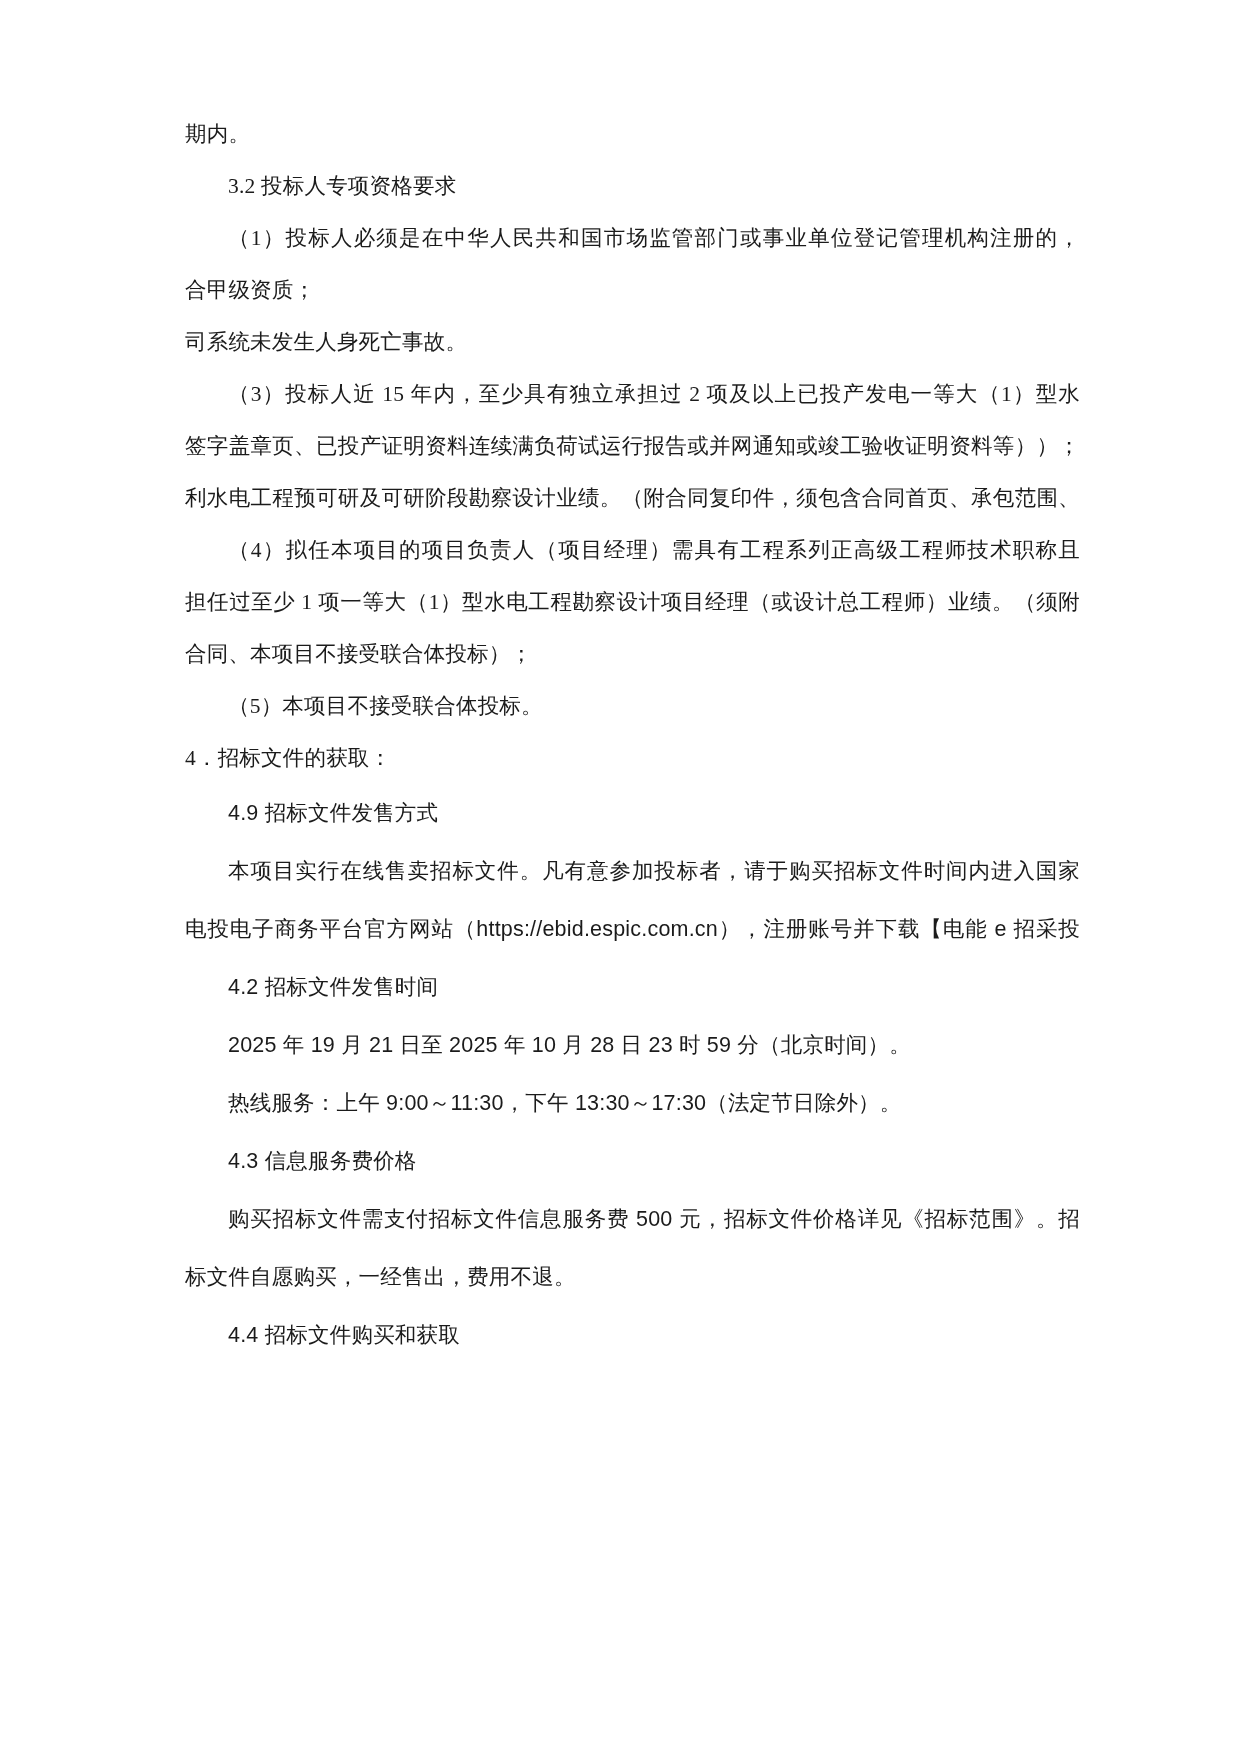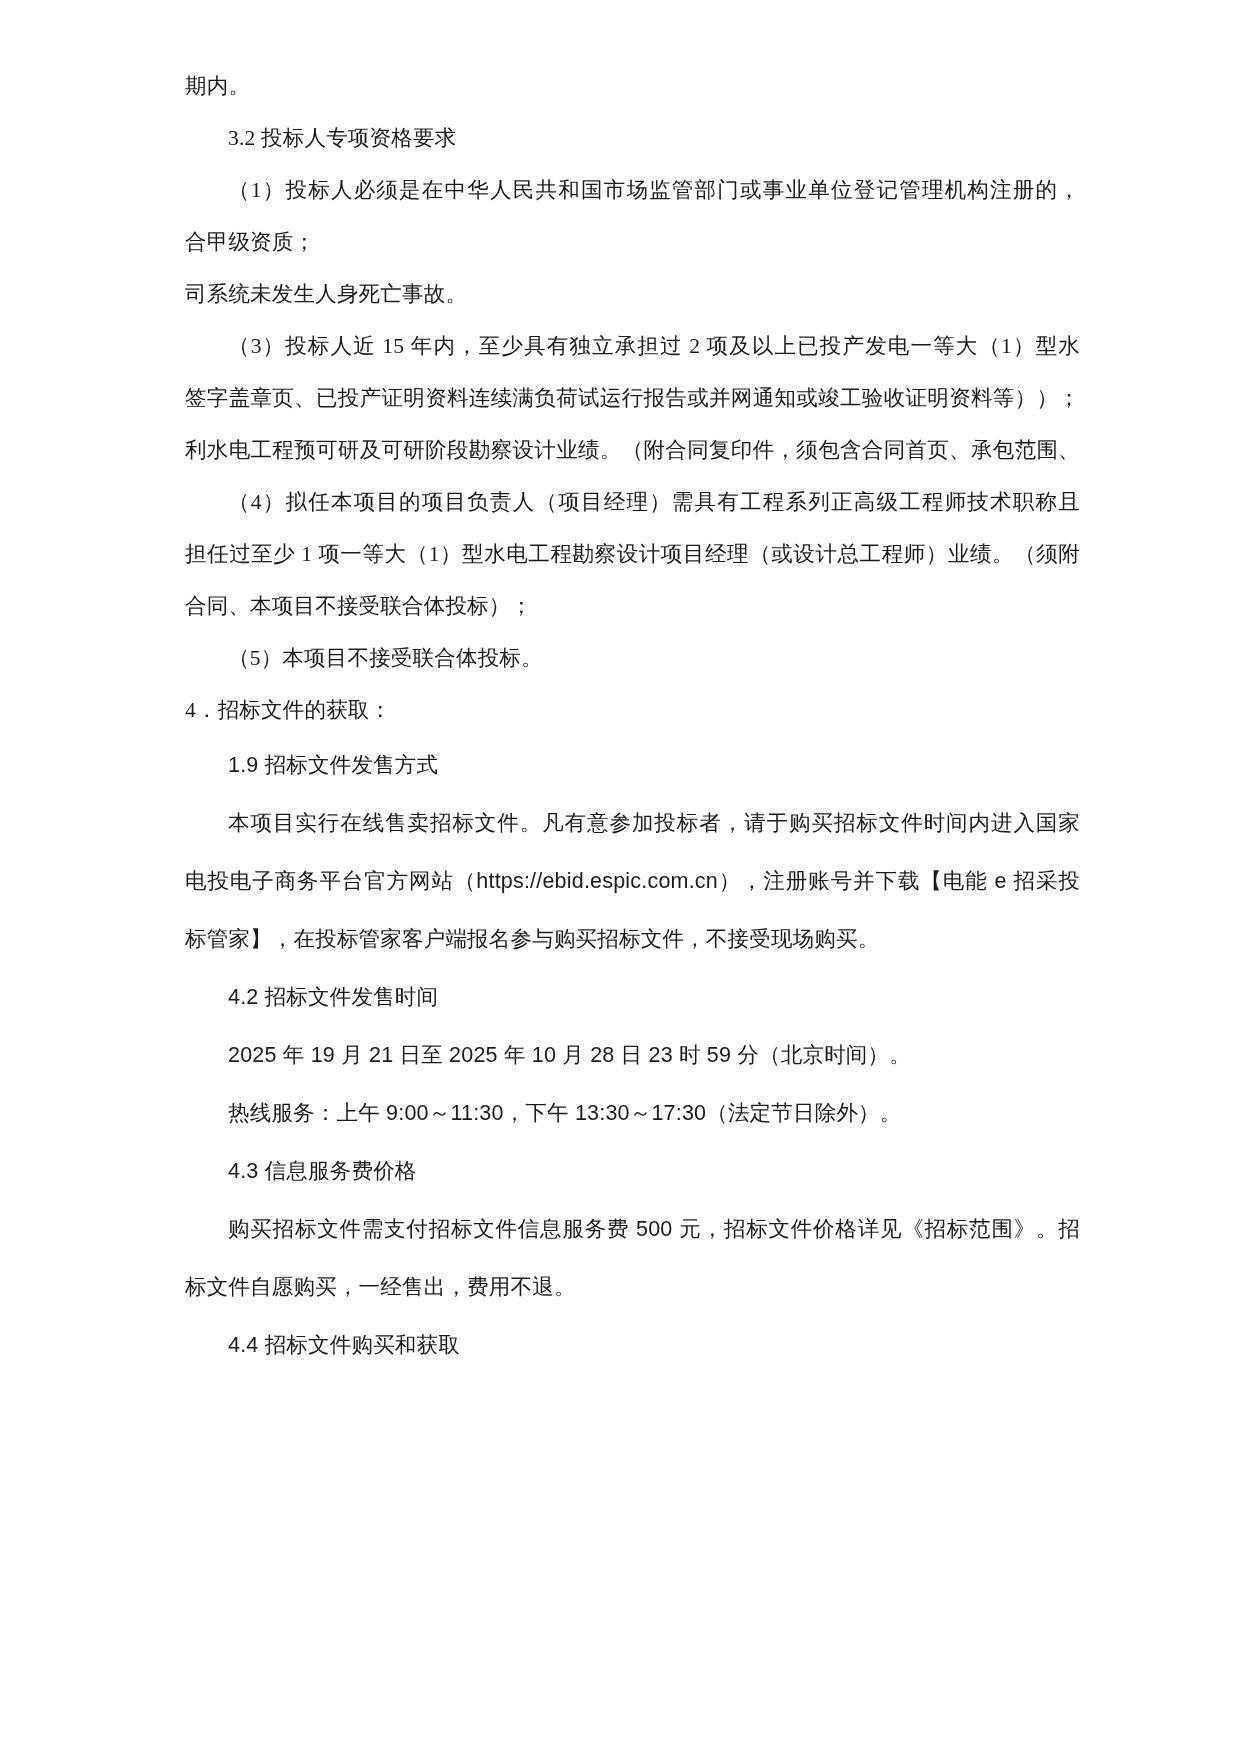--- a/index.html
+++ b/index.html
@@ -11,21 +11,21 @@
     width: 1240px;
     height: 1753px;
     overflow: hidden;
     font-family: "Liberation Serif", serif;
     color: #1b1b1b;
   }
   .page {
     box-sizing: border-box;
     width: 1240px;
     height: 1753px;
-    padding: 60px 160px 0 185px;
+    padding: 108px 160px 0 185px;
     background: #ffffff;
   }
   .line {
     margin: 0;
     font-size: 21.5px;
     letter-spacing: 0.2px;
     white-space: normal;
   }
   
   .s1 { line-height: 52px; }
@@ -51,24 +51,23 @@
   <p class="line s1">合甲级资质；</p>
   <p class="line s1">司系统未发生人身死亡事故。</p>
   <p class="line s1 indent fill">（3）投标人近 15 年内，至少具有独立承担过 2 项及以上已投产发电一等大（1）型水</p>
   <p class="line s1 fill">签字盖章页、已投产证明资料连续满负荷试运行报告或并网通知或竣工验收证明资料等））；</p>
   <p class="line s1 fill">利水电工程预可研及可研阶段勘察设计业绩。（附合同复印件，须包含合同首页、承包范围、</p>
   <p class="line s1 indent fill">（4）拟任本项目的项目负责人（项目经理）需具有工程系列正高级工程师技术职称且</p>
   <p class="line s1 fill">担任过至少 1 项一等大（1）型水电工程勘察设计项目经理（或设计总工程师）业绩。（须附</p>
   <p class="line s1">合同、本项目不接受联合体投标）；</p>
   <p class="line s1 indent">（5）本项目不接受联合体投标。</p>
   <p class="line s1">4．招标文件的获取：</p>
-  <p class="line s2 indent sans">1.9 招标文件发售方式</p>
+  <p class="line s2 indent sans">4.9 招标文件发售方式</p>
   <p class="line s2 indent fill">本项目实行在线售卖招标文件。凡有意参加投标者，请于购买招标文件时间内进入国家</p>
   <p class="line s2 fill sans">电投电子商务平台官方网站（https://ebid.espic.com.cn），注册账号并下载【电能 e 招采投</p>
-  <p class="line s2">标管家】，在投标管家客户端报名参与购买招标文件，不接受现场购买。</p>
   <p class="line s2 indent sans">4.2 招标文件发售时间</p>
   <p class="line s2 indent sans">2025 年 19 月 21 日至 2025 年 10 月 28 日 23 时 59 分（北京时间）。</p>
   <p class="line s2 indent sans">热线服务：上午 9:00～11:30，下午 13:30～17:30（法定节日除外）。</p>
   <p class="line s2 indent sans">4.3 信息服务费价格</p>
   <p class="line s2 indent fill sans">购买招标文件需支付招标文件信息服务费 500 元，招标文件价格详见《招标范围》。招</p>
   <p class="line s2">标文件自愿购买，一经售出，费用不退。</p>
   <p class="line s2 indent sans">4.4 招标文件购买和获取</p>
 </div>
 
 </body></html>

